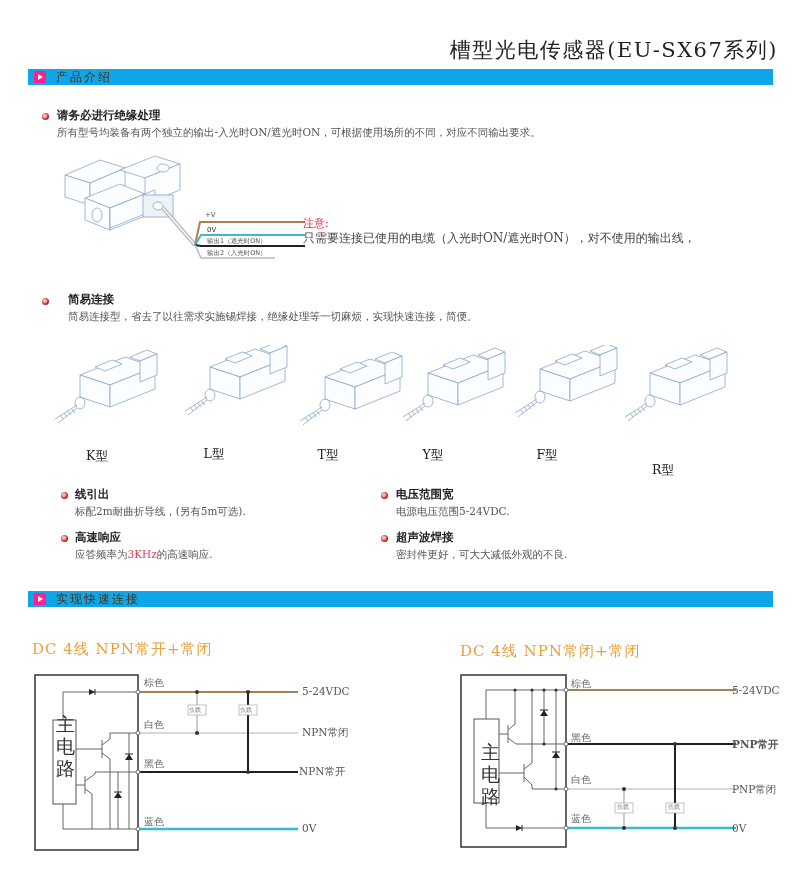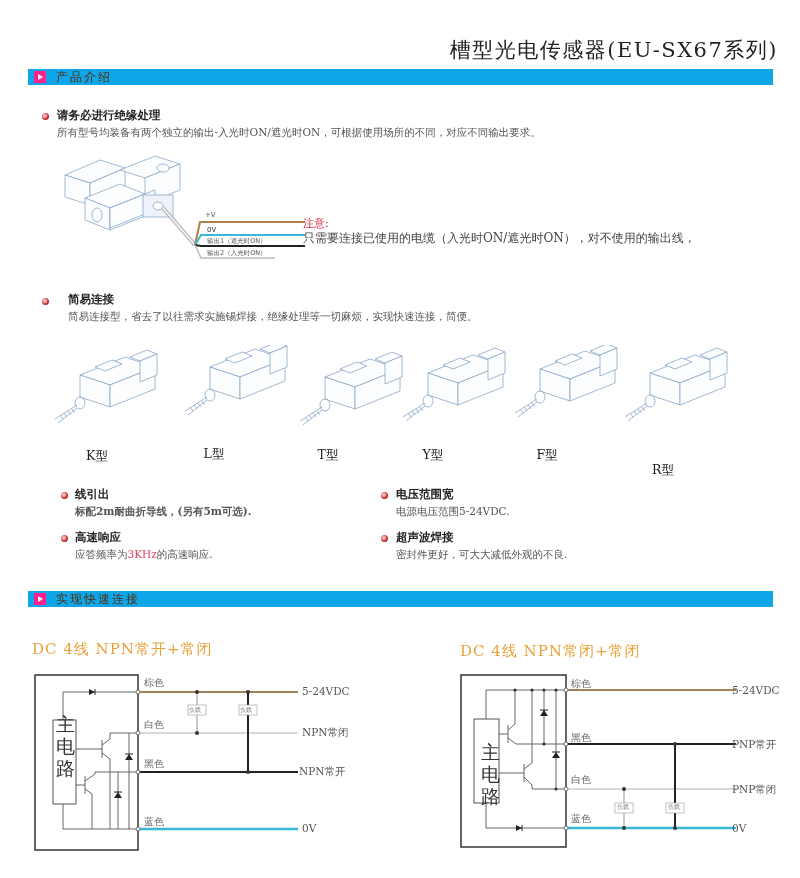--- a/index.html
+++ b/index.html
@@ -105,21 +105,21 @@
 </svg>
 <div class="model-label" style="left:67px;top:448px;">K型</div>
 <div class="model-label" style="left:184px;top:446px;">L型</div>
 <div class="model-label" style="left:298px;top:447px;">T型</div>
 <div class="model-label" style="left:403px;top:447px;">Y型</div>
 <div class="model-label" style="left:517px;top:447px;">F型</div>
 <div class="model-label" style="left:633px;top:462px;text-align:center;">R型</div>
 
 <span class="bullet" style="left:61px;top:492px;"></span>
 <div class="feat-title" style="left:75px;top:487px;">线引出</div>
-<div class="feat-text" style="left:75px;top:505px;font-weight:bold;">标配2m耐曲折导线，(另有5m可选).</div>
+<div class="feat-text" style="left:75px;top:505px;">标配2m耐曲折导线，(另有5m可选).</div>
 
 <span class="bullet" style="left:61px;top:535px;"></span>
 <div class="feat-title" style="left:75px;top:530px;">高速响应</div>
 <div class="feat-text" style="left:75px;top:548px;"><span>应答频率为</span><span class="hl">3KHz</span><span>的高速响应.</span></div>
 
 <span class="bullet" style="left:381px;top:492px;"></span>
 <div class="feat-title" style="left:396px;top:487px;">电压范围宽</div>
 <div class="feat-text" style="left:396px;top:505px;">电源电压范围5-24VDC.</div>
 
 <span class="bullet" style="left:381px;top:535px;"></span>
@@ -238,15 +238,15 @@
   <div>电</div>
   <div>路</div>
 </div>
 <div class="wire-label" style="left:571px;top:677px;">棕色</div>
 <div class="wire-label" style="left:571px;top:731px;">黑色</div>
 <div class="wire-label" style="left:571px;top:773px;">白色</div>
 <div class="wire-label" style="left:571px;top:812px;">蓝色</div>
 <div class="abs" style="left:617px;top:803px;font-size:6px;color:#888;">负载</div>
 <div class="abs" style="left:668px;top:803px;font-size:6px;color:#888;">负载</div>
 <div class="right-label" style="left:732px;top:684px;">5-24VDC</div>
-<div class="right-label" style="left:732px;top:738px;">PNP常开</div>
+<div class="right-label" style="left:732px;top:738px;font-weight:bold;">PNP常开</div>
 <div class="right-label" style="left:732px;top:783px;">PNP常闭</div>
 <div class="right-label" style="left:732px;top:822px;">0V</div>
 
 </body></html>

